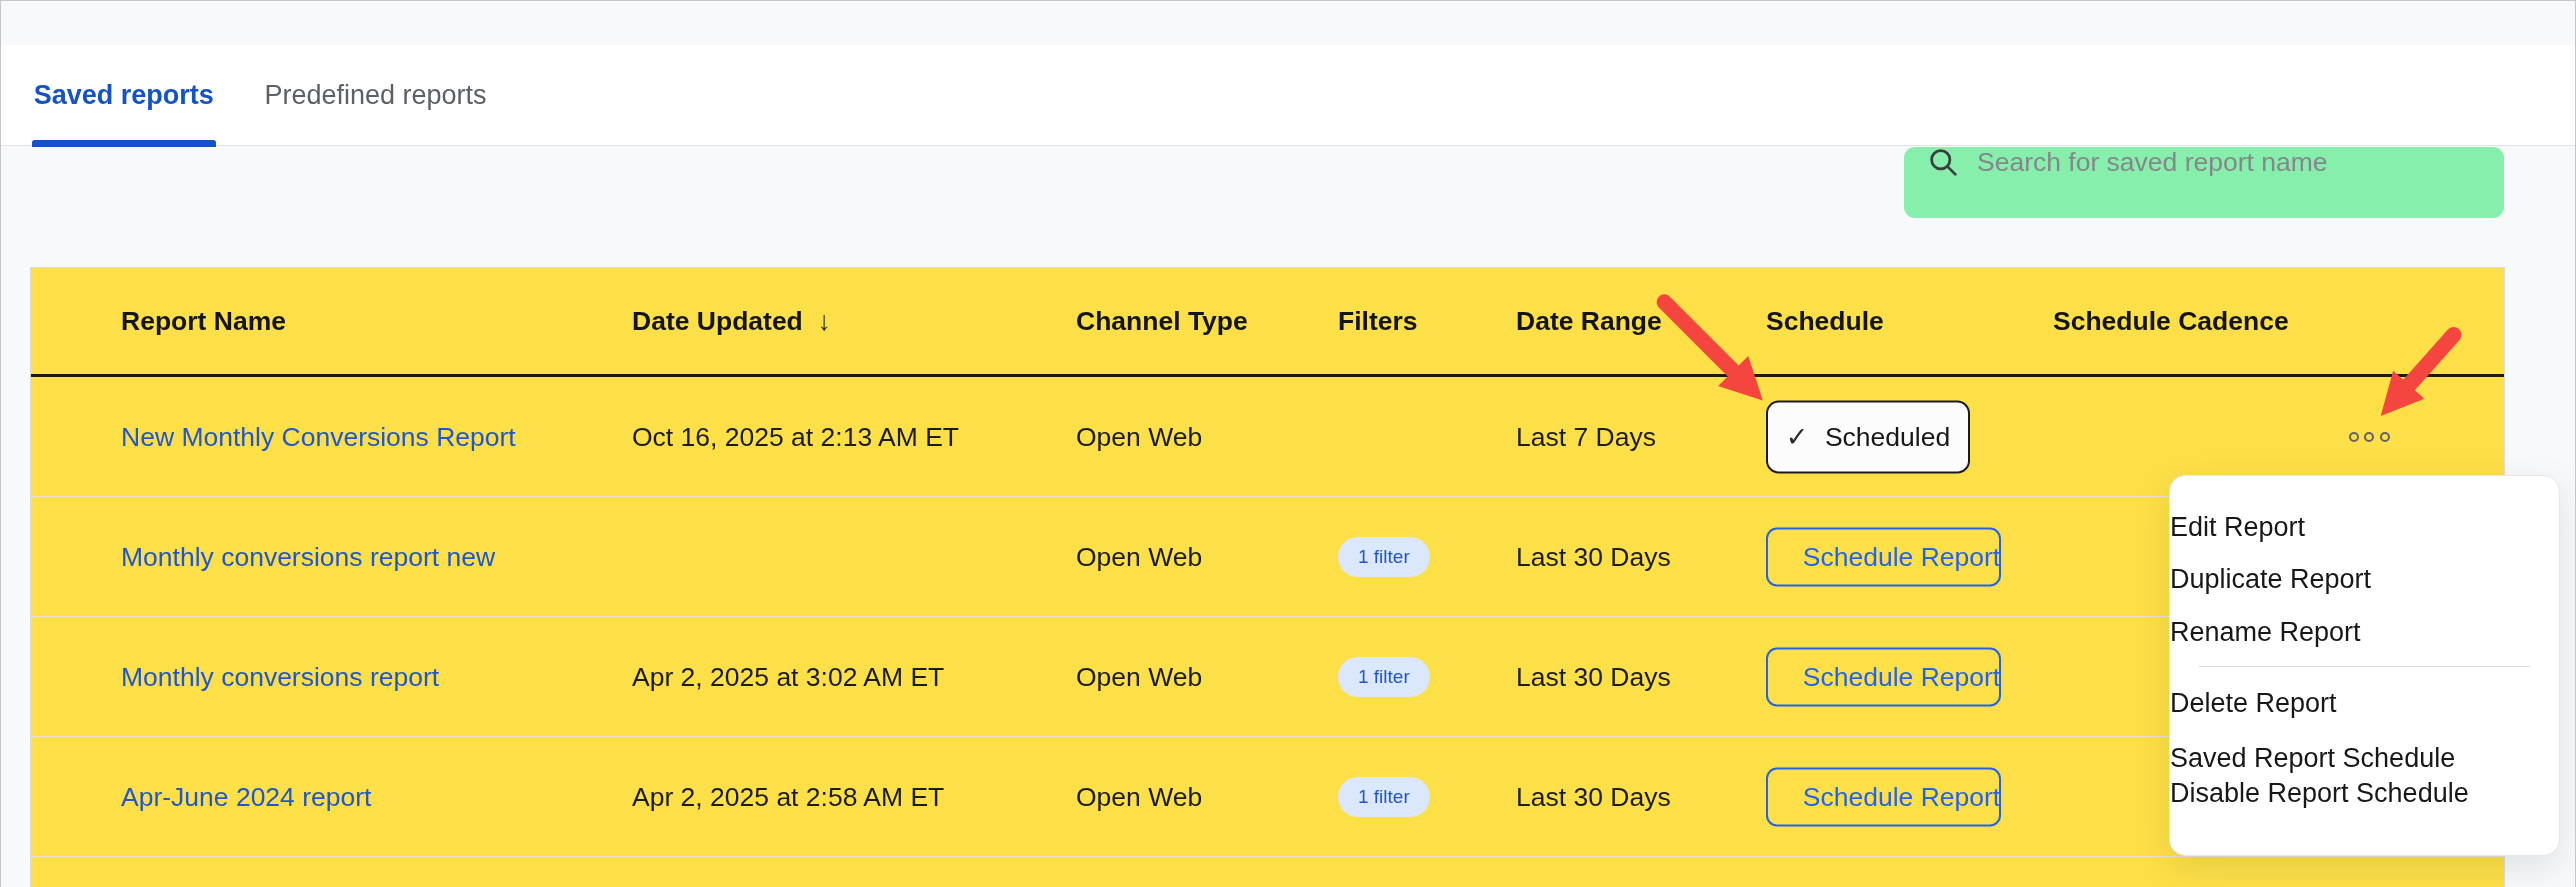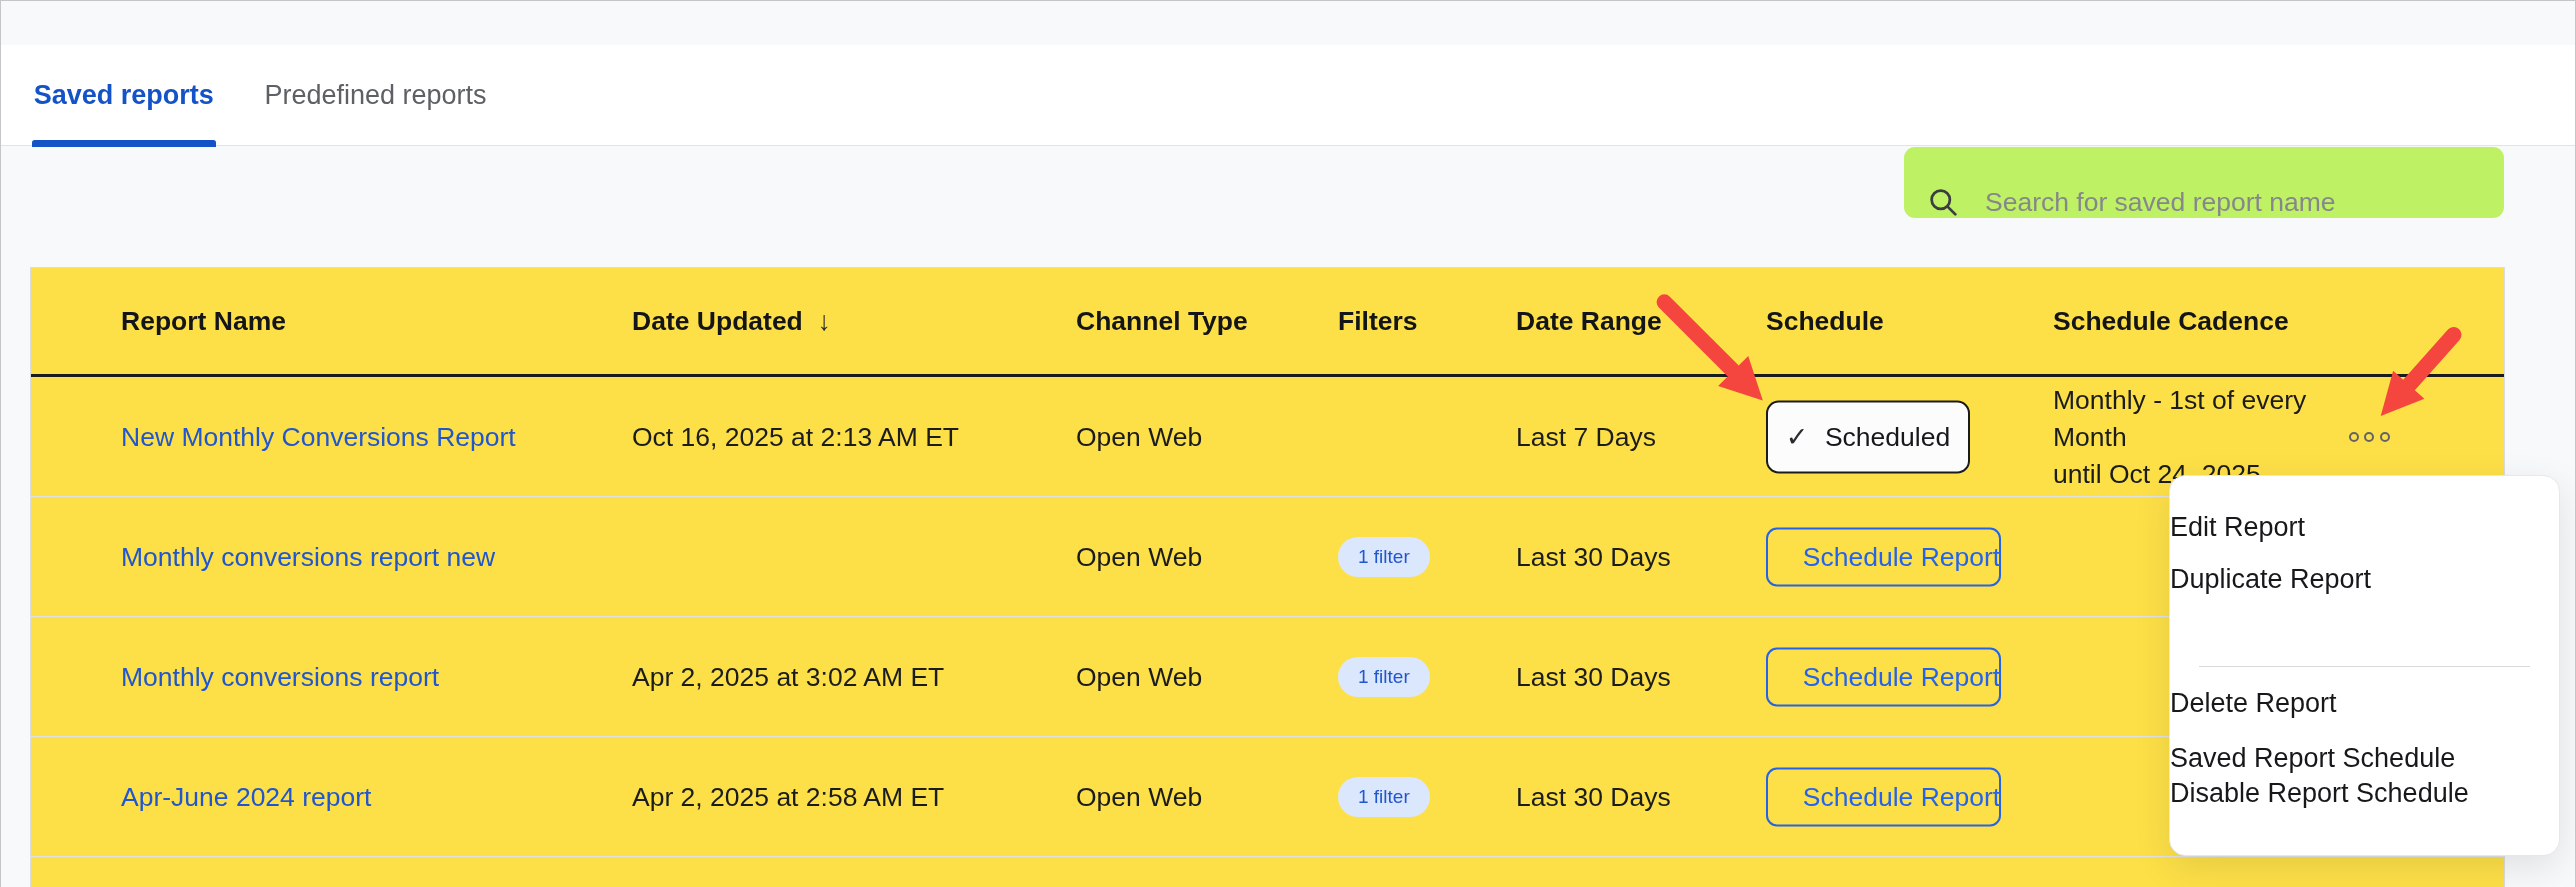--- a/index.html
+++ b/index.html
@@ -26,22 +26,22 @@
   }
   .tab.active { color:var(--accent,#1452c8); font-weight:600; }
   .tab.active::after {
     content:""; position:absolute; left:0; right:0; bottom:-1.8px; height:7.3px;
     background:var(--accent,#1452c8); border-radius:2.7px 2.7px 0 0;
   }
 
   
   .search {
     position:absolute; left:1903px; top:146px; width:600px; height:71px;
-    background:#bef264; border-radius:11px;
-    display:flex; align-items:flex-end; padding:0 24px; gap:26px;
+    background:#86efac; border-radius:11px;
+    display:flex; align-items:flex-start; padding:0 24px; gap:18px;
   }
   .search svg { flex:0 0 auto; }
   .search input {
     flex:1; border:none; outline:none; background:transparent;
     font-family:inherit; font-size:26.5px; color:#3a3b3e;
   }
   .search input::placeholder { color:#86878c; }
 
   
   .table {
@@ -152,25 +152,20 @@
 
     <div class="row">
       <span class="cell c-name report-link">New Monthly Conversions Report</span>
       <span class="cell c-date">Oct 16, 2025 at 2:13 AM ET</span>
       <span class="cell c-channel">Open Web</span>
       <span class="cell c-range">Last 7 Days</span>
       <div class="cell scheduled-chip">
         <span class="check-glyph">✓</span>
         <span>Scheduled</span>
       </div>
-      <div class="cell c-cadence cadence">
-        <div>Monthly - 1st of every</div>
-        <div>Month</div>
-        <div>until Oct 24, 2025</div>
-      </div>
       <div class="cell c-more more-btn">
         <i></i>
           <i></i>
           <i></i>
       </div>
     </div>
 
     <div class="row">
       <span class="cell c-name report-link">Monthly conversions report new</span>
       <span class="cell c-channel">Open Web</span>
@@ -205,20 +200,21 @@
   </svg>
 
   <svg class="arrow" style="left:2345px; top:319px;" width="137" height="119" viewBox="0 0 150 130">
     <line x1="118" y1="16" x2="69" y2="71" stroke="#f4453f" stroke-width="17" stroke-linecap="round"></line>
     <polygon points="38,105 51.6,55.4 85.8,86.2" fill="#f4453f"></polygon>
   </svg>
 
   <div class="menu">
     <div class="menu-item" style="top:33px">Edit Report</div>
     <div class="menu-item" style="top:85px">Duplicate Report</div>
+    <div class="menu-item" style="top:138px">Rename Report</div>
     <div class="menu-divider"></div>
     <div class="menu-item" style="top:209px">Delete Report</div>
     <div class="menu-item" style="top:264px">Saved Report Schedule</div>
     <div class="menu-item" style="top:299px">Disable Report Schedule</div>
   </div>
 
 </div>
 
 
 </body></html>

